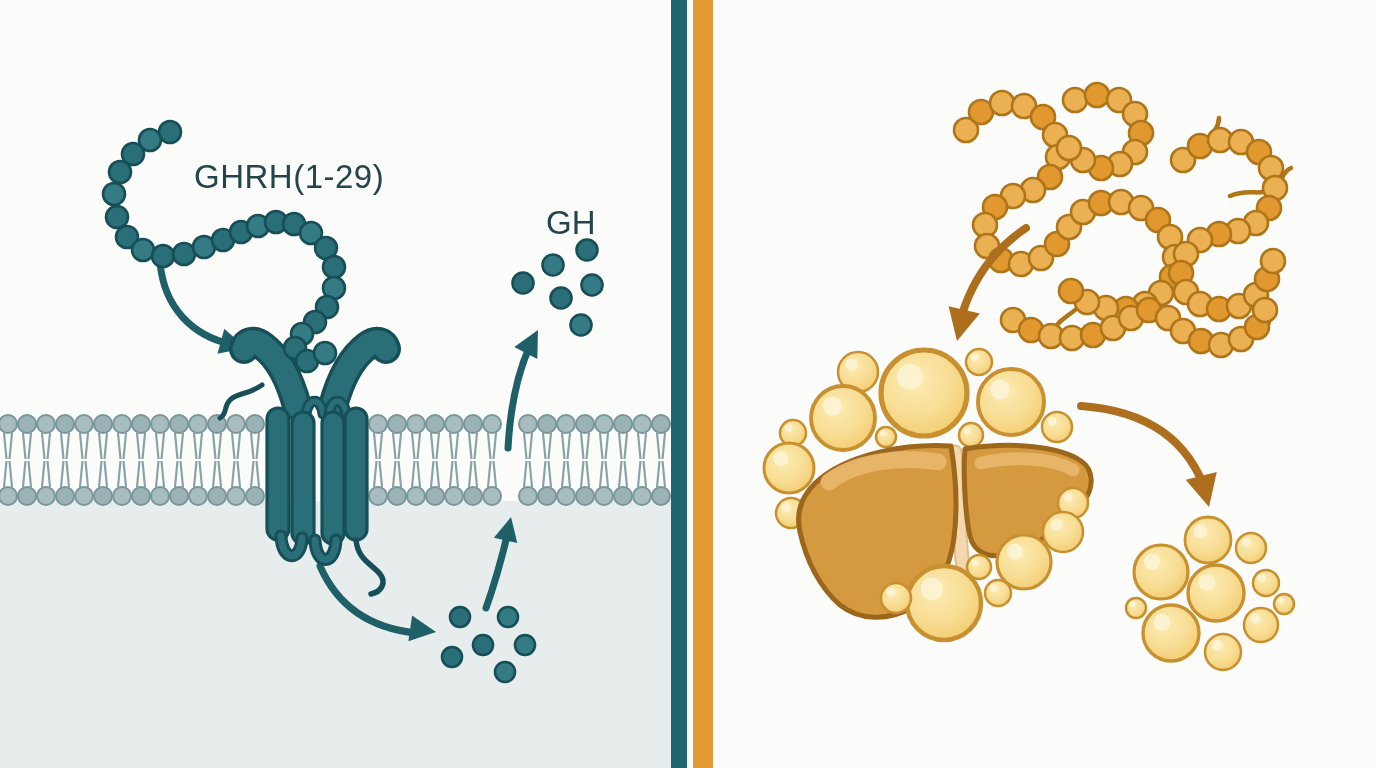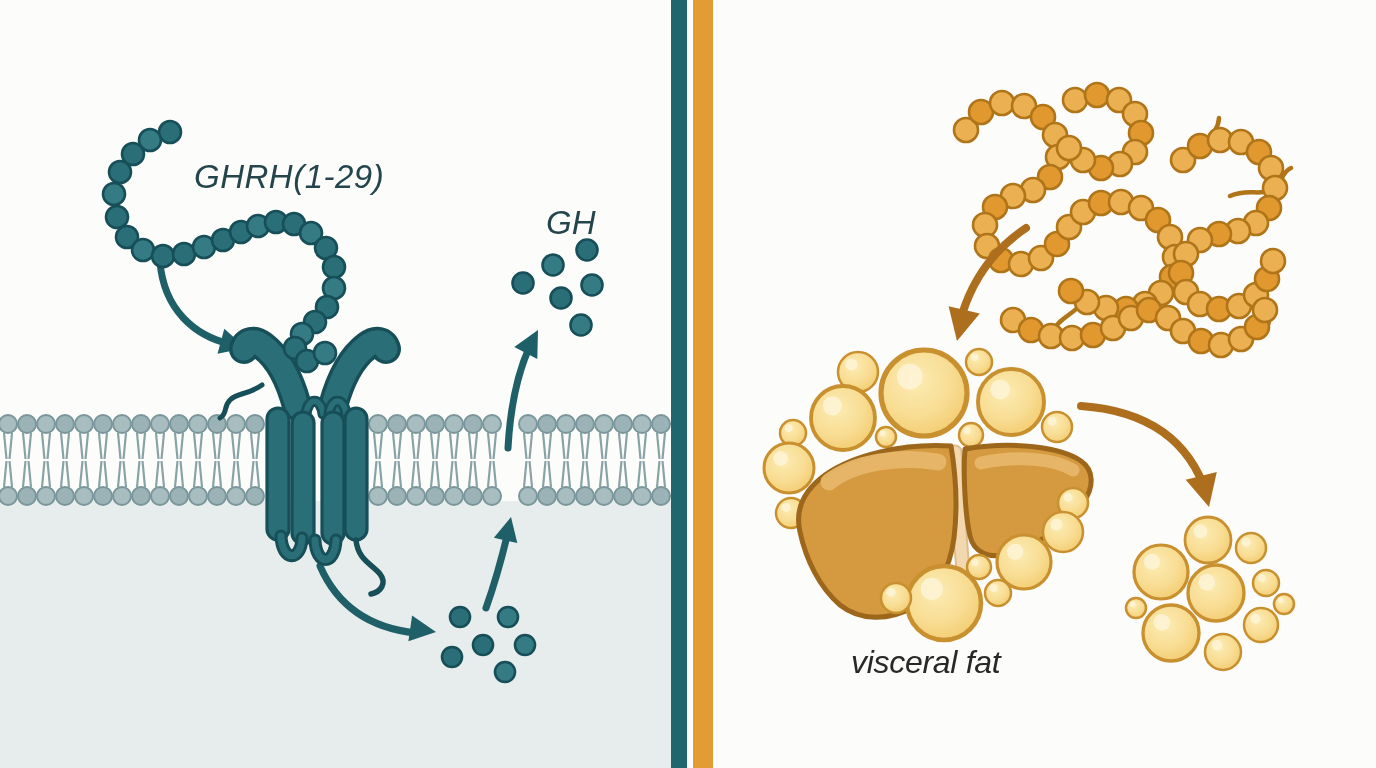--- a/index.html
+++ b/index.html
@@ -1,20 +1,19 @@
 <!DOCTYPE html>
 <html style="--panel-bg: #fcfcfa; --accent-teal: #2a6f78; --accent-teal-alt: #357b84; --teal-outline: #174f58; --arrow-teal: #1f5f68; --membrane-head: #a7bdc0; --membrane-head-alt: #9bb3b6; --membrane-stroke: #7a969a; --membrane-tail: #87a3a6; --cytoplasm: #e7edec; --divider-teal: #20666f; --divider-orange: #e19d33; --bead-orange: #eab052; --bead-orange-alt: #e1992f; --bead-orange-outline: #b07519; --arrow-brown: #ad6f1d; --liver-fill: #d5993f; --liver-outline: #9c661b; --liver-highlight: #e7b669; --ligament: #f3d7ae; --ligament-outline: #debd8c; --fat-fill: #f8dc92; --fat-fill-light: #fcecb4; --fat-fill-deep: #f1c765; --fat-outline: #c8902f; --fat-highlight: #fdf3d2; --label-teal: #25454c; --label-dark: #282828;"><head>
 <meta charset="utf-8">
 <style>
   html,body{margin:0;padding:0;background:#ffffff;}
   .stage{
     position:relative;width:1376px;height:768px;overflow:hidden;
     background:var(--panel-bg,#fcfcfa);
     font-family:"Liberation Sans",sans-serif;
-    font-style:italic;
   }
   .stage svg{position:absolute;top:0;display:block;}
   #svg-left{left:0;}
   #svg-right{left:713px;}
   .stripe{position:absolute;top:0;height:768px;}
   #stripe-teal{left:671px;width:16px;background:var(--divider-teal,#20666f);}
   #stripe-orange{left:693px;width:20px;background:var(--divider-orange,#e19d33);}
   .label{position:absolute;white-space:nowrap;line-height:1;}
   #lbl-ghrh{left:194px;top:160px;font-size:33px;font-weight:500;letter-spacing:.5px;color:var(--label-teal,#25454c);}
   #lbl-gh{left:546px;top:206px;font-size:33px;font-weight:500;color:var(--label-teal,#25454c);}
@@ -404,15 +403,14 @@
         <radialGradient id="fatGrad" cx="40%" cy="35%" r="78%">
           <stop offset="0%" stop-color="#fcecb4"></stop>
           <stop offset="55%" stop-color="#f8dc92"></stop>
           <stop offset="100%" stop-color="#f1c765"></stop>
         </radialGradient>
       </defs>
     </svg>
 
   <div class="label" id="lbl-ghrh">GHRH(1-29)</div>
   <div class="label" id="lbl-gh">GH</div>
-  <div class="label" id="lbl-visceral">visceral fat</div>
 
 </div>
 
 </body></html>

